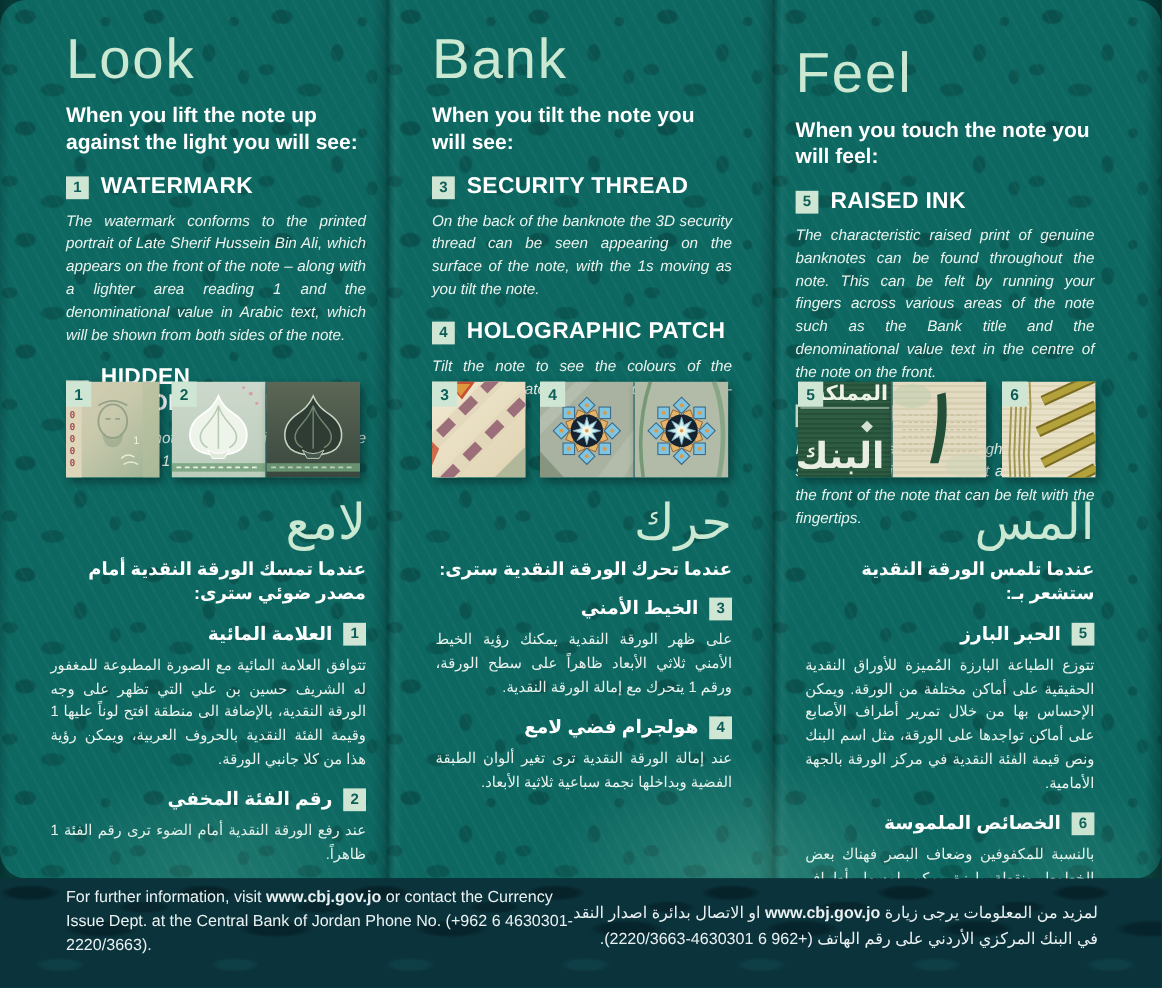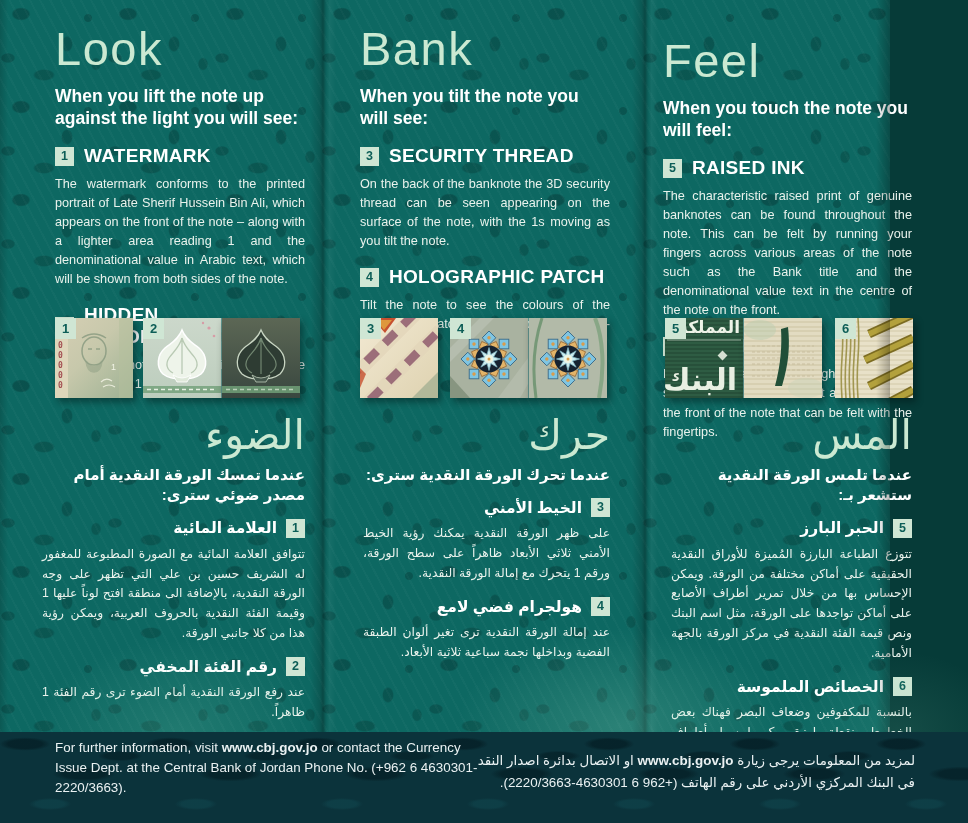--- a/index.html
+++ b/index.html
@@ -1,29 +1,29 @@
 <!DOCTYPE html>
 <html><head>
 <meta charset="utf-8">
 <style>
   html,body{margin:0;padding:0;background:#063b38;}
   .page{position:relative;width:968px;height:823px;overflow:hidden;
     font-family:"Liberation Sans","DejaVu Sans",sans-serif;}
   
-  .main{position:absolute;left:0;top:0;width:890px;height:732px;
+  .main{position:absolute;left:0;top:0;width:968px;height:732px;
     background-color:#0d6862;
     background-image:
       repeating-linear-gradient(62deg, rgba(255,255,255,0.025) 0 2px, rgba(255,255,255,0) 2px 9px),
       radial-gradient(13px 9px at 21px 14px, rgba(4,48,46,.40) 58%, rgba(4,48,46,0) 74%),
       radial-gradient(8px 11px at 67px 44px, rgba(4,48,46,.35) 58%, rgba(4,48,46,0) 74%),
       radial-gradient(15px 8px at 44px 75px, rgba(4,48,46,.32) 58%, rgba(4,48,46,0) 74%),
       radial-gradient(6px 6px at 88px 18px, rgba(4,48,46,.35) 58%, rgba(4,48,46,0) 74%),
       radial-gradient(10px 7px at 8px 58px, rgba(4,48,46,.33) 58%, rgba(4,48,46,0) 74%),
       radial-gradient(7px 9px at 96px 64px, rgba(4,48,46,.30) 58%, rgba(4,48,46,0) 74%);
-    background-size:auto,107px 93px,107px 93px,107px 93px,107px 93px,107px 93px,107px 93px;}
+    background-size:auto,107px 93px,107px 93px,107px 93px,107px 93px,107px 93px,107px 93px;border-radius:22px;}
   .fold{position:absolute;top:0;bottom:0;width:26px;pointer-events:none;
     background:linear-gradient(90deg, rgba(0,0,0,0) 0%, rgba(0,0,0,0.16) 38%, rgba(0,0,0,0.30) 50%, rgba(0,0,0,0.06) 62%, rgba(255,255,255,0.04) 75%, rgba(0,0,0,0) 100%);}
   .fold1{left:310px;} .fold2{left:632px;}
   .edge-r{position:absolute;top:0;bottom:0;right:0;width:14px;pointer-events:none;
     background:linear-gradient(90deg, rgba(0,0,0,0) , rgba(0,0,0,0.28));}
   .edge-l{position:absolute;top:0;bottom:0;left:0;width:8px;pointer-events:none;
     background:linear-gradient(90deg, rgba(0,0,0,0.15), rgba(0,0,0,0));}
   .glow{position:absolute;pointer-events:none;}
   .glow-a{left:30px;top:636px;width:270px;height:96px;
     background:radial-gradient(ellipse at 55% 100%, rgba(130,210,180,0.17), rgba(130,210,180,0) 68%);}
@@ -35,21 +35,21 @@
   .panel{position:absolute;top:0;height:732px;}
   .p1{left:0;width:323px;} .p2{left:323px;width:322px;} .p3{left:645px;width:323px;}
   .p1 .en{padding:16px 18px 0 55px;} .p2 .en{padding:16px 35px 0 37px;} .p3 .en{padding:28px 56px 0 18px;}
   .title{font-size:47px;line-height:1.05;color:#cbe9d2;font-weight:400;letter-spacing:1.5px;margin:8px 0 13px;}
   .subtitle{font-size:17.5px;font-weight:700;color:#ffffff;line-height:1.25;margin:0 0 6px;}
   .sec{margin:0;}
   .shead{display:flex;align-items:center;gap:10px;margin:15px 0 8px;}
   .b{flex:none;width:19px;height:19px;background:#cfe6d4;color:#0d5e57;
      font-size:12.5px;font-weight:700;line-height:19px;text-align:center;}
   .shead h2{margin:0;font-size:19px;font-weight:700;color:#ffffff;letter-spacing:0.3px;}
-  .body{margin:0;font-size:12.7px;line-height:1.5;color:#e9f2ec;text-align:justify;}
+  .body{margin:0;font-size:12.7px;line-height:1.5;color:#e9f2ec;text-align:justify;font-style:italic;}
   
   .imgrow{position:absolute;top:318px;display:flex;}
   .p1 .imgrow{left:55px;gap:10px;} .p2 .imgrow{left:37px;gap:12px;} .p3 .imgrow{left:20px;gap:13px;}
   .pair{display:flex;}
   .pair .tile + .tile{border-left:1px solid rgba(235,245,238,0.35);}
   .tile{position:relative;width:78px;height:80px;box-shadow:3px 4px 7px rgba(0,18,18,0.45);}
   .tile svg{display:block;width:78px;height:80px;}
   .tb{position:absolute;left:0;top:0;width:21px;height:21px;background:#cfe6d4;color:#0d5e57;
       font-size:13px;font-weight:700;line-height:21px;text-align:center;}
   
@@ -172,21 +172,21 @@
                 <path d="M30,57 q9,6 18,0 l-4,7 h-10 Z" fill="#44554a" stroke="#cfdcc9" stroke-width="0.7"></path>
               </g>
               <rect x="0" y="68" width="78" height="7" fill="#6d9a74" opacity="0.9"></rect>
               <path d="M4,71.5 h70" stroke="#cfe0cb" stroke-width="1.4" stroke-dasharray="4 3" opacity="0.8"></path>
             </svg>
           </div>
         </div>
       </div>
 
       <div class="ar" dir="rtl">
-        <div class="artitle">الضوء</div>
+        <div class="artitle">لامع</div>
         <div class="arsub">عندما تمسك الورقة النقدية أمام مصدر ضوئي سترى:</div>
         <div class="sec">
           <div class="shead">
             <span class="b">1</span>
             <h3>العلامة المائية</h3>
           </div>
           <p class="arbody">تتوافق العلامة المائية مع الصورة المطبوعة للمغفور له الشريف حسين بن علي التي تظهر على وجه الورقة النقدية، بالإضافة الى منطقة افتح لوناً عليها 1 وقيمة الفئة النقدية بالحروف العربية، ويمكن رؤية هذا من كلا جانبي الورقة.</p>
         </div>
         <div class="sec">
           <div class="shead">

